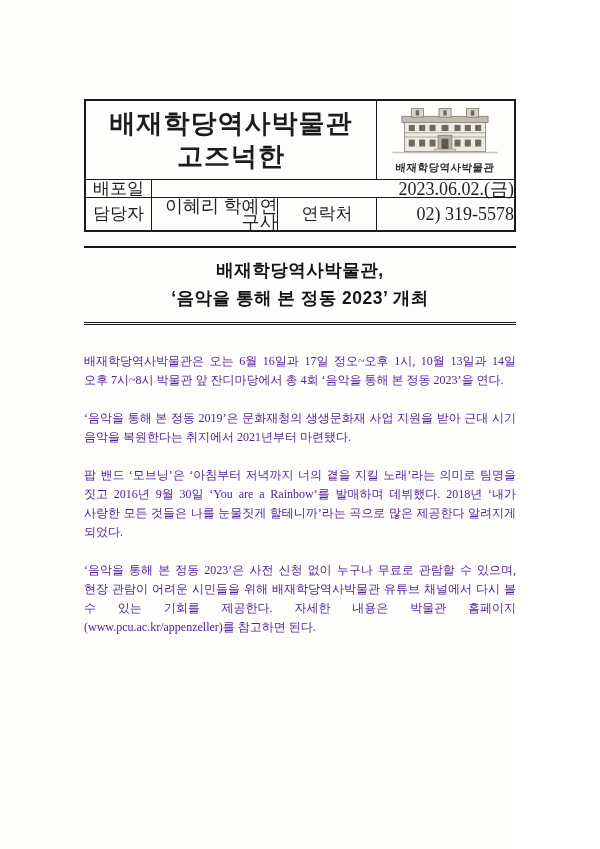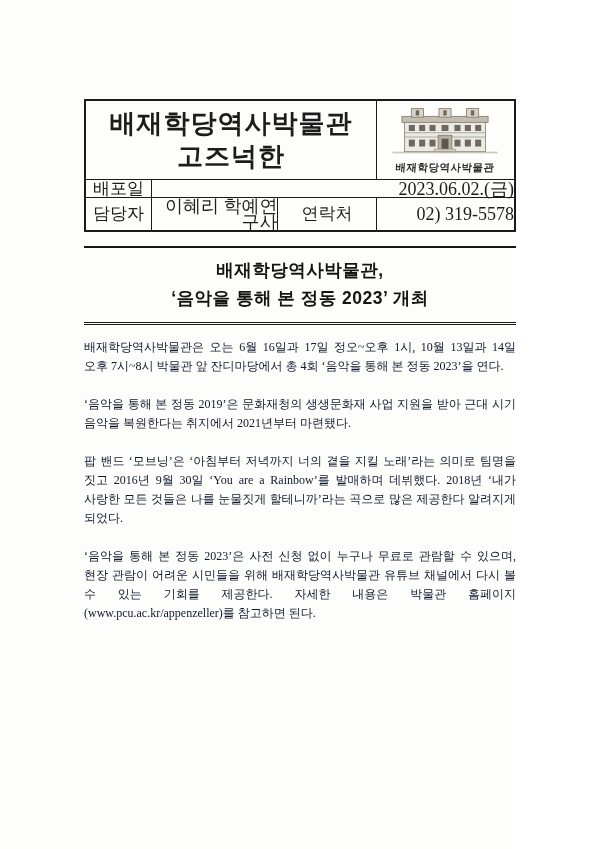--- a/index.html
+++ b/index.html
@@ -90,24 +90,24 @@
     font-family: "Liberation Sans", "DejaVu Sans", sans-serif;
     font-weight: bold;
     font-size: 17.5px;
     line-height: 28px;
     color: #141414;
     letter-spacing: 0.5px;
   }
 
   
   .article-body {
-    margin-top: 13px;
+    margin-top: 27px;
     font-size: 12px;
     line-height: 19px;
-    color: #0f172a;
+    color: #4c1d95;
   }
   .article-body p {
     margin: 0 0 19px 0;
     text-align: justify;
     text-justify: inter-word;
     word-break: keep-all;
   }
   .article-body p:last-child {
     margin-bottom: 0;
   }

